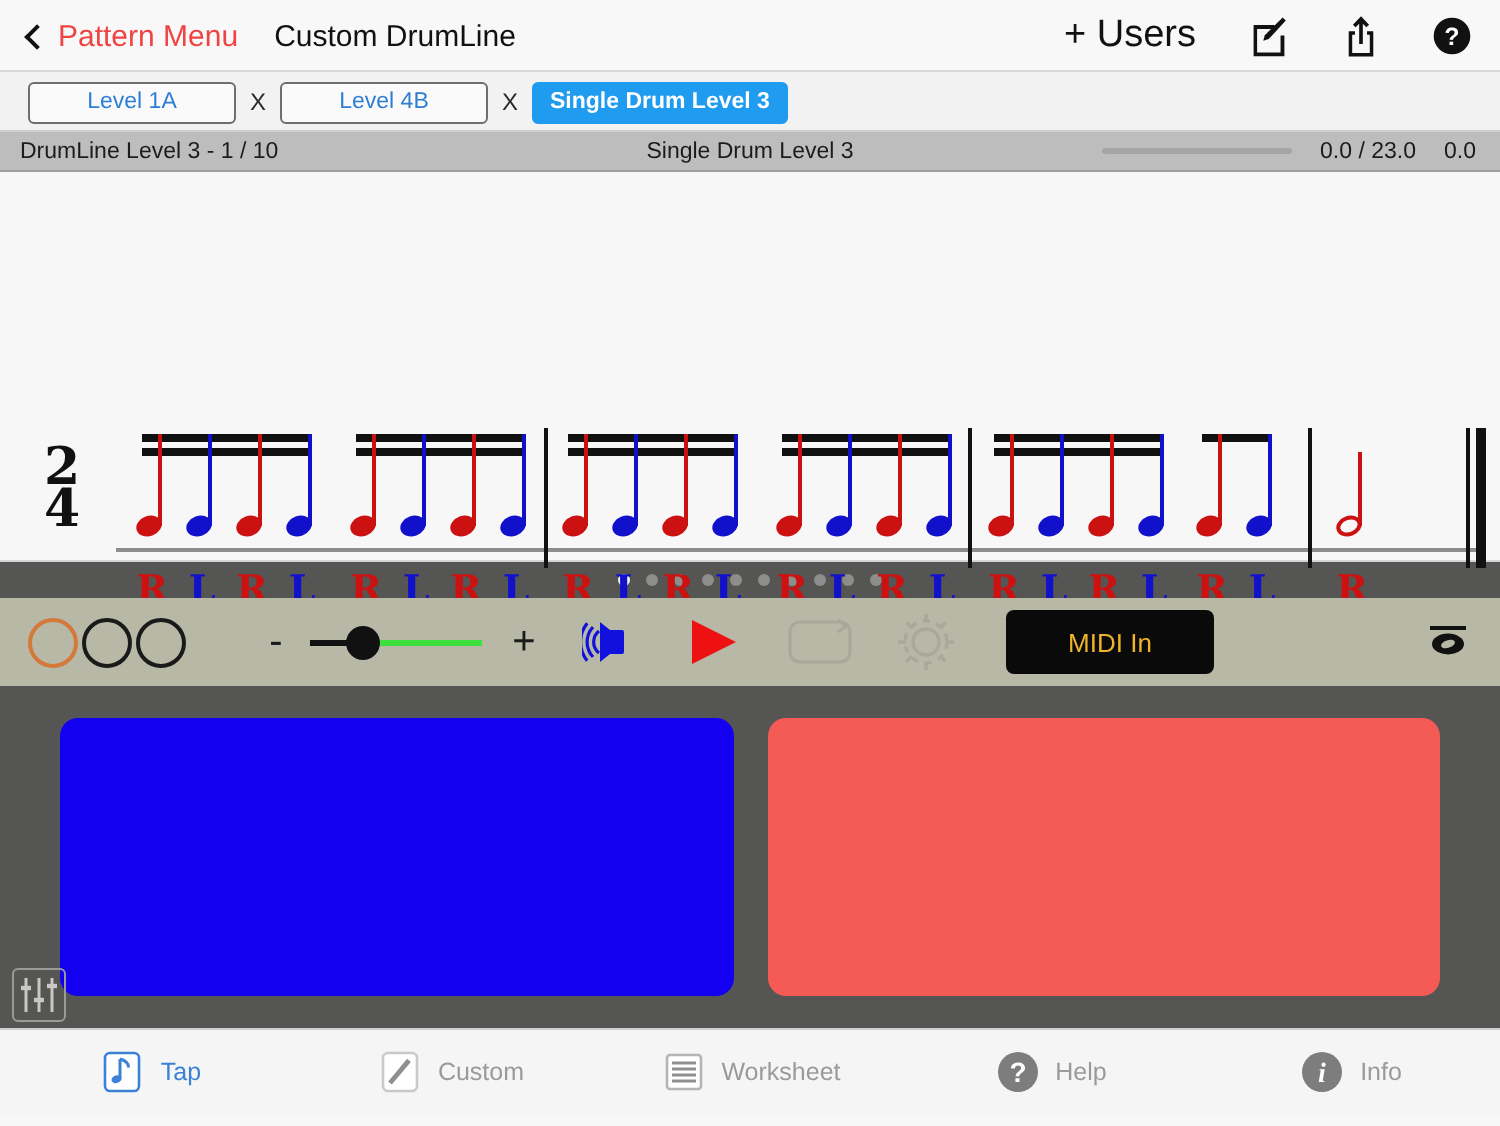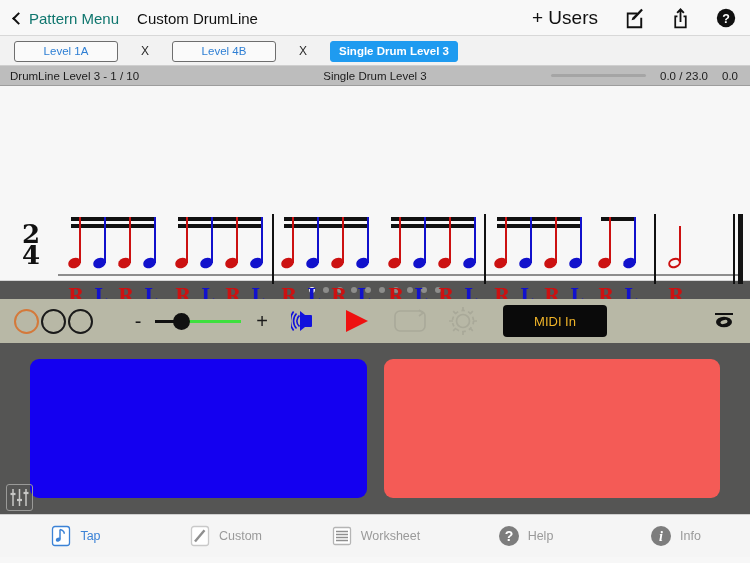--- a/index.html
+++ b/index.html
@@ -35,39 +35,39 @@
     cursor: pointer;
   }
   .chev {
     display: inline-block;
     width: 9px; height: 9px;
     border-left: 2px solid #111;
     border-bottom: 2px solid #111;
     transform: rotate(45deg);
     margin-right: 1px;
   }
-  .nav-title-back { font-size: 15px; color: #0f766e; }
+  .nav-title-back { font-size: 15px; color: #ef4444; }
   .nav-title { font-size: 15px; color: #111; margin-left: 18px; }
   .nav-right {
     margin-left: auto;
     display: flex;
     align-items: center;
     gap: 26px;
   }
   .nav-users { font-size: 19px; color: #111; cursor: pointer; }
   .nav-ico { cursor: pointer; display: flex; align-items: center; }
 
   
   #tabstrip {
     height: 30px;
     background: #f2f2f2;
     display: flex;
     align-items: center;
     padding-left: 14px;
-    gap: 16px;
+    gap: 0;
     position: relative;
   }
   #tabstrip:after {
     content: "";
     position: absolute;
     left: 0; right: 0; bottom: 0;
     height: 1px;
     background: #cfcfcf;
   }
   .tab {

